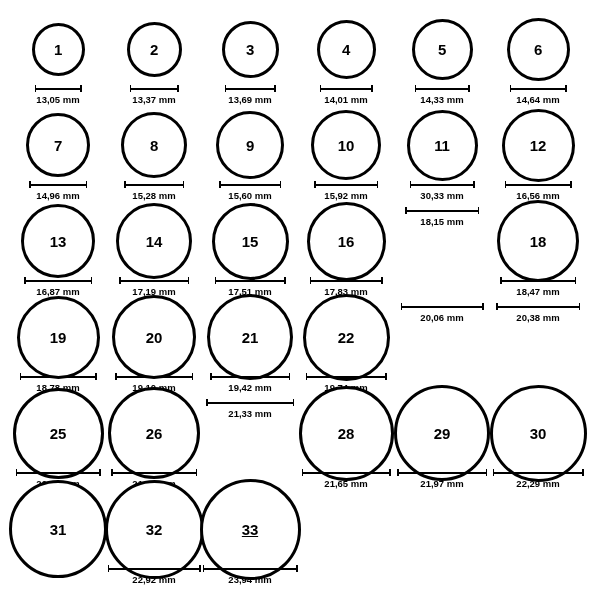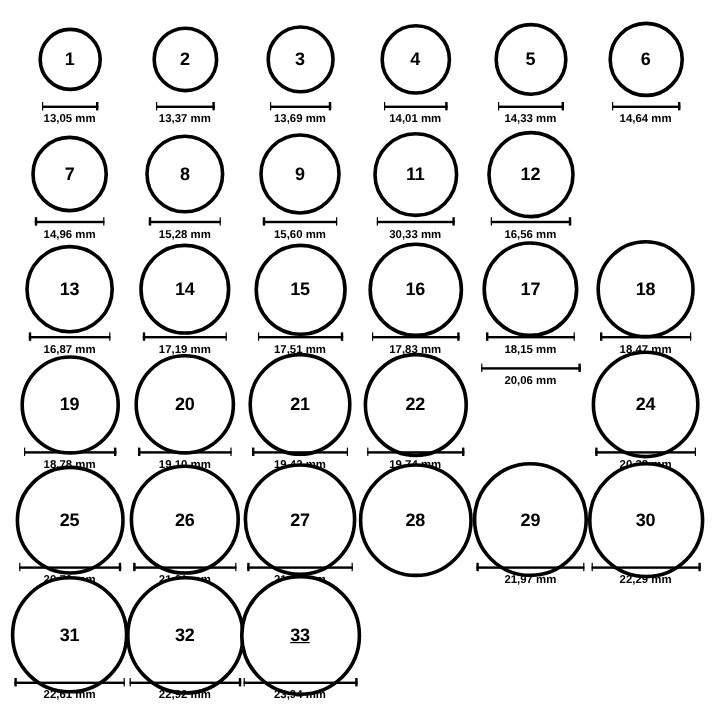--- a/index.html
+++ b/index.html
@@ -232,20 +232,35 @@
           <div class="caliper" style="width: 62px;">
             <div class="bar"></div>
             <div class="tick left"></div>
             <div class="tick right"></div>
           </div>
           <div class="mm-label">15,60 mm</div>
         </div>
       </div>
       <div class="cell">
         <div class="circle-wrap">
+          <div class="ring" style="width: 70px; height: 70px;">
+            <span class="ring-number">10</span>
+          </div>
+        </div>
+        <div class="measure">
+          <div class="caliper" style="width: 64px;">
+            <div class="bar"></div>
+            <div class="tick left"></div>
+            <div class="tick right"></div>
+          </div>
+          <div class="mm-label">15,92 mm</div>
+        </div>
+      </div>
+      <div class="cell">
+        <div class="circle-wrap">
           <div class="ring" style="width: 71px; height: 71px;">
             <span class="ring-number">11</span>
           </div>
         </div>
         <div class="measure">
           <div class="caliper" style="width: 65px;">
             <div class="bar"></div>
             <div class="tick left"></div>
             <div class="tick right"></div>
           </div>
@@ -323,25 +338,20 @@
         <div class="measure">
           <div class="caliper" style="width: 73px;">
             <div class="bar"></div>
             <div class="tick left"></div>
             <div class="tick right"></div>
           </div>
           <div class="mm-label">17,83 mm</div>
         </div>
       </div>
       <div class="cell">
-        <div class="circle-wrap">
-          <div class="ring" style="width: 80px; height: 80px;">
-            <span class="ring-number">17</span>
-          </div>
-        </div>
         <div class="measure">
           <div class="caliper" style="width: 74px;">
             <div class="bar"></div>
             <div class="tick left"></div>
             <div class="tick right"></div>
           </div>
           <div class="mm-label">18,15 mm</div>
         </div>
       </div>
       <div class="cell">
@@ -425,25 +435,20 @@
         <div class="measure">
           <div class="caliper" style="width: 83px;">
             <div class="bar"></div>
             <div class="tick left"></div>
             <div class="tick right"></div>
           </div>
           <div class="mm-label">20,06 mm</div>
         </div>
       </div>
       <div class="cell">
-        <div class="circle-wrap">
-          <div class="ring" style="width: 90px; height: 90px;">
-            <span class="ring-number">24</span>
-          </div>
-        </div>
         <div class="measure">
           <div class="caliper" style="width: 84px;">
             <div class="bar"></div>
             <div class="tick left"></div>
             <div class="tick right"></div>
           </div>
           <div class="mm-label">20,38 mm</div>
         </div>
       </div>
     </div>
@@ -472,40 +477,43 @@
         <div class="measure">
           <div class="caliper" style="width: 86px;">
             <div class="bar"></div>
             <div class="tick left"></div>
             <div class="tick right"></div>
           </div>
           <div class="mm-label">21,01 mm</div>
         </div>
       </div>
       <div class="cell">
-        <div class="circle-wrap">
-          <div class="ring" style="width: 94px; height: 94px;">
-            <span class="ring-number">27</span>
-          </div>
-        </div>
         <div class="measure">
           <div class="caliper" style="width: 88px;">
             <div class="bar"></div>
             <div class="tick left"></div>
             <div class="tick right"></div>
           </div>
           <div class="mm-label">21,33 mm</div>
         </div>
       </div>
       <div class="cell">
         <div class="circle-wrap">
           <div class="ring" style="width: 95px; height: 95px;">
             <span class="ring-number">28</span>
           </div>
         </div>
+        <div class="measure">
+          <div class="caliper" style="width: 89px;">
+            <div class="bar"></div>
+            <div class="tick left"></div>
+            <div class="tick right"></div>
+          </div>
+          <div class="mm-label">21,65 mm</div>
+        </div>
       </div>
       <div class="cell">
         <div class="circle-wrap">
           <div class="ring" style="width: 96px; height: 96px;">
             <span class="ring-number">29</span>
           </div>
         </div>
         <div class="measure">
           <div class="caliper" style="width: 90px;">
             <div class="bar"></div>
@@ -530,28 +538,20 @@
           <div class="mm-label">22,29 mm</div>
         </div>
       </div>
     </div>
     <div class="row">
       <div class="cell">
         <div class="circle-wrap">
           <div class="ring" style="width: 98px; height: 98px;">
             <span class="ring-number">31</span>
           </div>
-        </div>
-        <div class="measure">
-          <div class="caliper" style="width: 92px;">
-            <div class="bar"></div>
-            <div class="tick left"></div>
-            <div class="tick right"></div>
-          </div>
-          <div class="mm-label">22,61 mm</div>
         </div>
       </div>
       <div class="cell">
         <div class="circle-wrap">
           <div class="ring" style="width: 99px; height: 99px;">
             <span class="ring-number">32</span>
           </div>
         </div>
         <div class="measure">
           <div class="caliper" style="width: 93px;">

